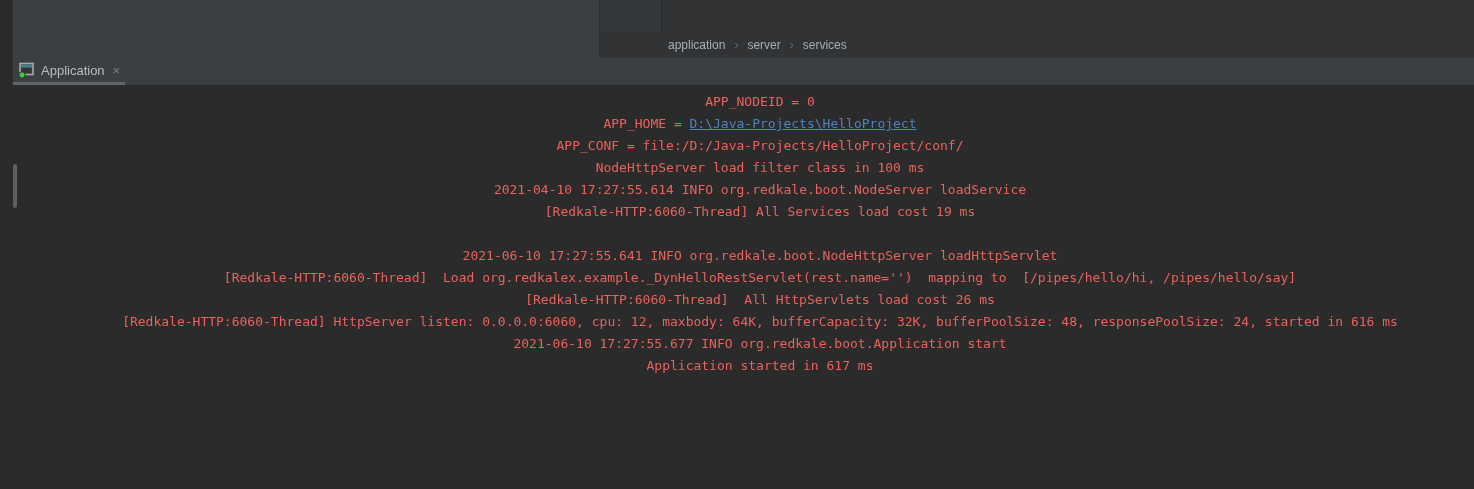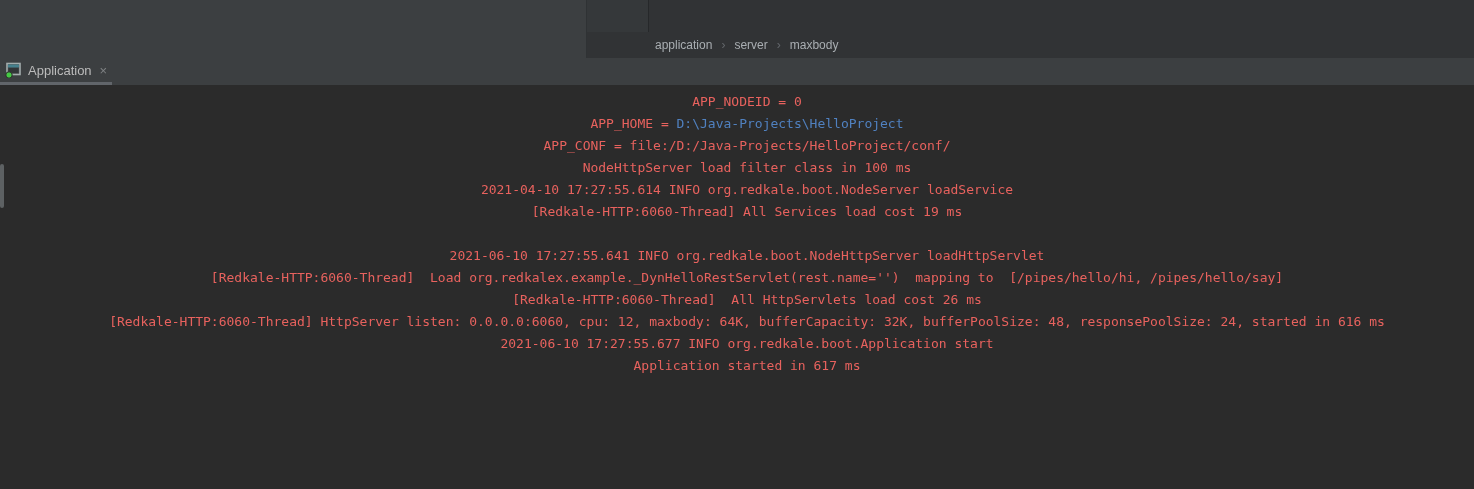--- a/index.html
+++ b/index.html
@@ -2,21 +2,21 @@
 <html><head>
 <meta charset="utf-8">
 <style>
   html, body {
     margin: 0; padding: 0;
     width: 1474px; height: 489px;
     overflow: hidden;
     background: #2b2b2b;
     font-family: "Liberation Sans", sans-serif;
   }
-  .stage { position: relative; width: 1444px; height: 489px; }
+  .stage { position: relative; width: 1444px; height: 489px; margin-left: 13px; }
 
   
   .top-area { position: absolute; top: 0; left: 0; width: 1474px; height: 58px; }
   .editor-pane-left {
     position: absolute; left: 0; top: 0; width: 586px; height: 58px;
     background: #3c3f41; border-right: 1px solid #2f3234;
   }
   .editor-pane-right {
     position: absolute; left: 587px; top: 0; width: 887px; height: 58px;
     background: #313335;
@@ -57,42 +57,42 @@
   .console {
     position: absolute; top: 85px; left: 0; width: 1474px; height: 404px;
     background: #2b2b2b;
     padding: 6px 0 0 20px; box-sizing: border-box;
     font-family: "DejaVu Sans Mono", monospace;
     font-size: 13px; line-height: 22px;
     color: #e8625e;
     overflow: hidden;
   }
   .console-line { height: 22px; white-space: pre; text-align: center; }
-  .console-link { color: #5081c0; cursor: pointer; }
+  .console-link { color: #5081c0; text-decoration: underline; cursor: pointer; }
 
   .left-scroll-thumb {
     position: absolute; left: 0; top: 164px; width: 4px; height: 44px;
     background: #5d6163; border-radius: 2px;
   }
 </style>
 </head>
 <body>
 
 <div class="stage">
 
   <div class="top-area">
     <div class="editor-pane-left"></div>
     <div class="editor-pane-right"></div>
     <div class="split-top"></div>
     <div class="breadcrumb">
         <span class="bc-item">application</span>
         <span class="bc-sep">›</span>
         <span class="bc-item">server</span>
         <span class="bc-sep">›</span>
-        <span class="bc-item">maxbody</span>
+        <span class="bc-item">services</span>
       </div>
   </div>
 
   <div class="tab-bar">
     <div class="tab">
       <span class="tab-icon">
         <svg width="17" height="16" viewBox="0 0 17 16">
           <rect x="2" y="1.5" width="13" height="11" fill="#3c3f41" stroke="#a3adad" stroke-width="1.6"></rect>
           <rect x="3" y="2.5" width="11" height="3" fill="#45808c"></rect>
           <rect x="4" y="6" width="9" height="5" fill="#313537"></rect>

